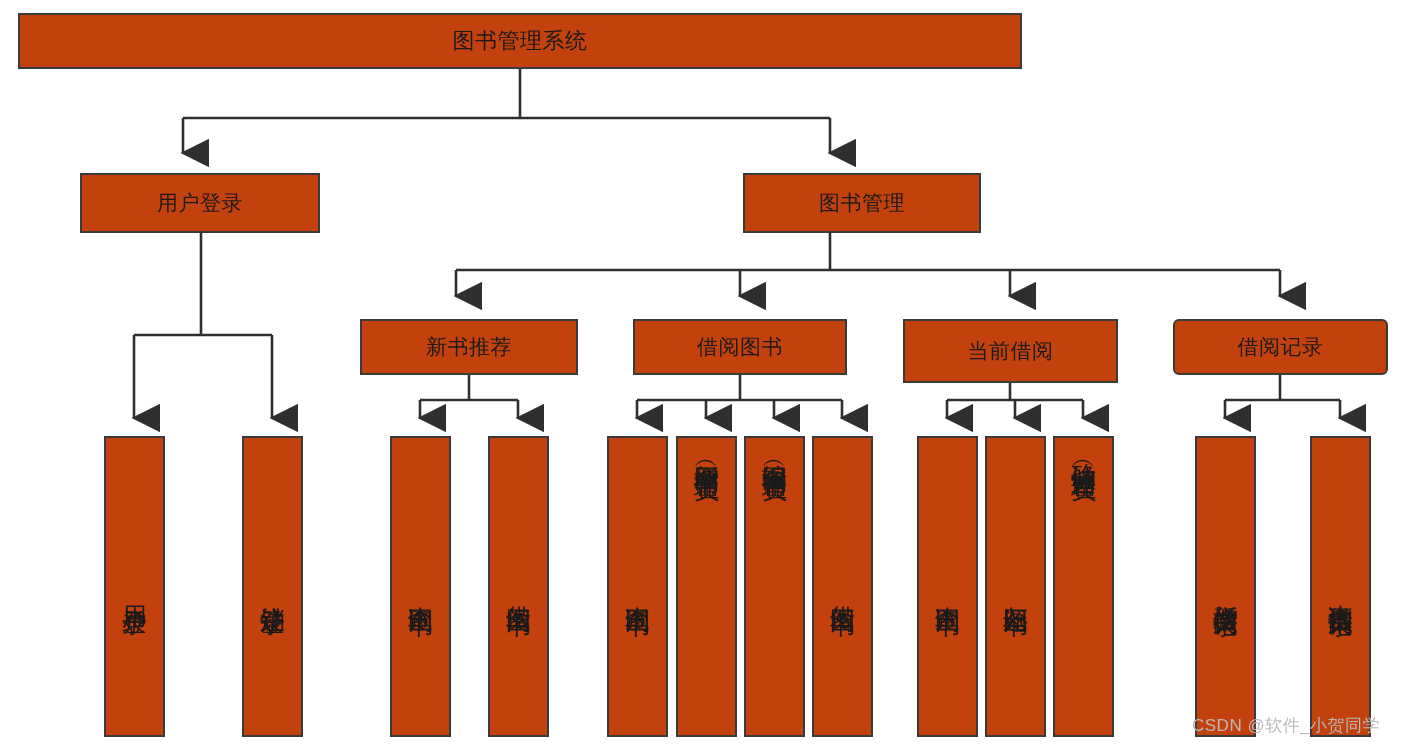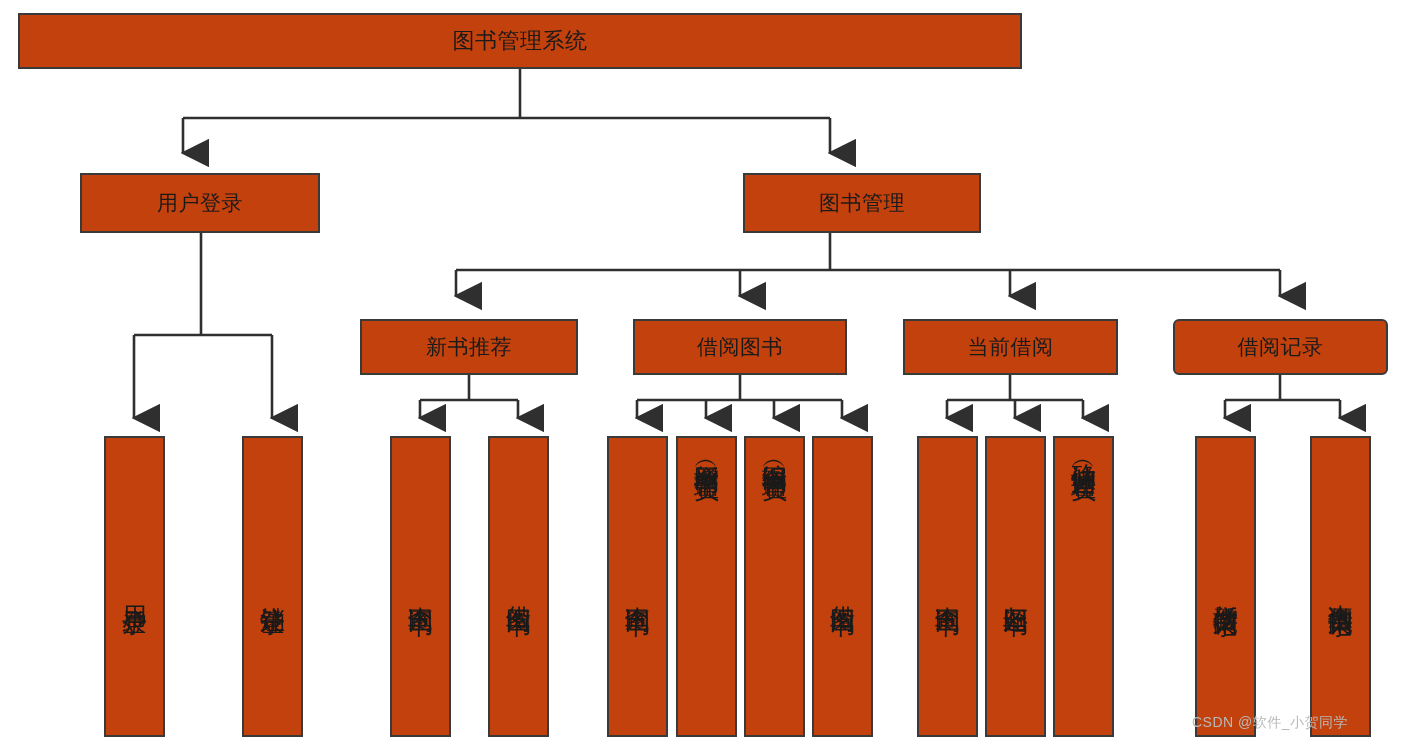--- a/index.html
+++ b/index.html
@@ -63,21 +63,21 @@
     line-height: 1.0;
     letter-spacing: 2px;
     white-space: nowrap;
     margin: 0 auto;
   }
   .node.vert.mid .node-label {
     align-self: center;
   }
   .watermark {
     position: absolute;
-    font-size: 14px;
+    font-size: 17px;
     color: #b9b9b9;
     white-space: nowrap;
     z-index: 5;
     letter-spacing: 0.5px;
   }
 </style>
 </head>
 <body>
 
 <div id="canvas">
@@ -145,21 +145,21 @@
   <div class="node horiz" style="left:743px; top:173px; width:238px; height:60px;">
     <span class="node-label">图书管理</span>
   </div>
 
   <div class="node horiz" style="left:360px; top:319px; width:218px; height:56px;">
     <span class="node-label">新书推荐</span>
   </div>
   <div class="node horiz" style="left:633px; top:319px; width:214px; height:56px;">
     <span class="node-label">借阅图书</span>
   </div>
-  <div class="node horiz" style="left:903px; top:319px; width:215px; height:56px;">
+  <div class="node horiz" style="left:903px; top:319px; width:215px; height:64px;">
     <span class="node-label">当前借阅</span>
   </div>
   <div class="node horiz" style="left:1173px; top:319px; width:215px; height:56px;border-radius:6px;">
     <span class="node-label">借阅记录</span>
   </div>
 
   <div class="node vert mid" style="left:104px; top:436px; width:61px; height:301px;">
     <span class="node-label">用户登录</span>
   </div>
   <div class="node vert mid" style="left:242px; top:436px; width:61px; height:301px;">

